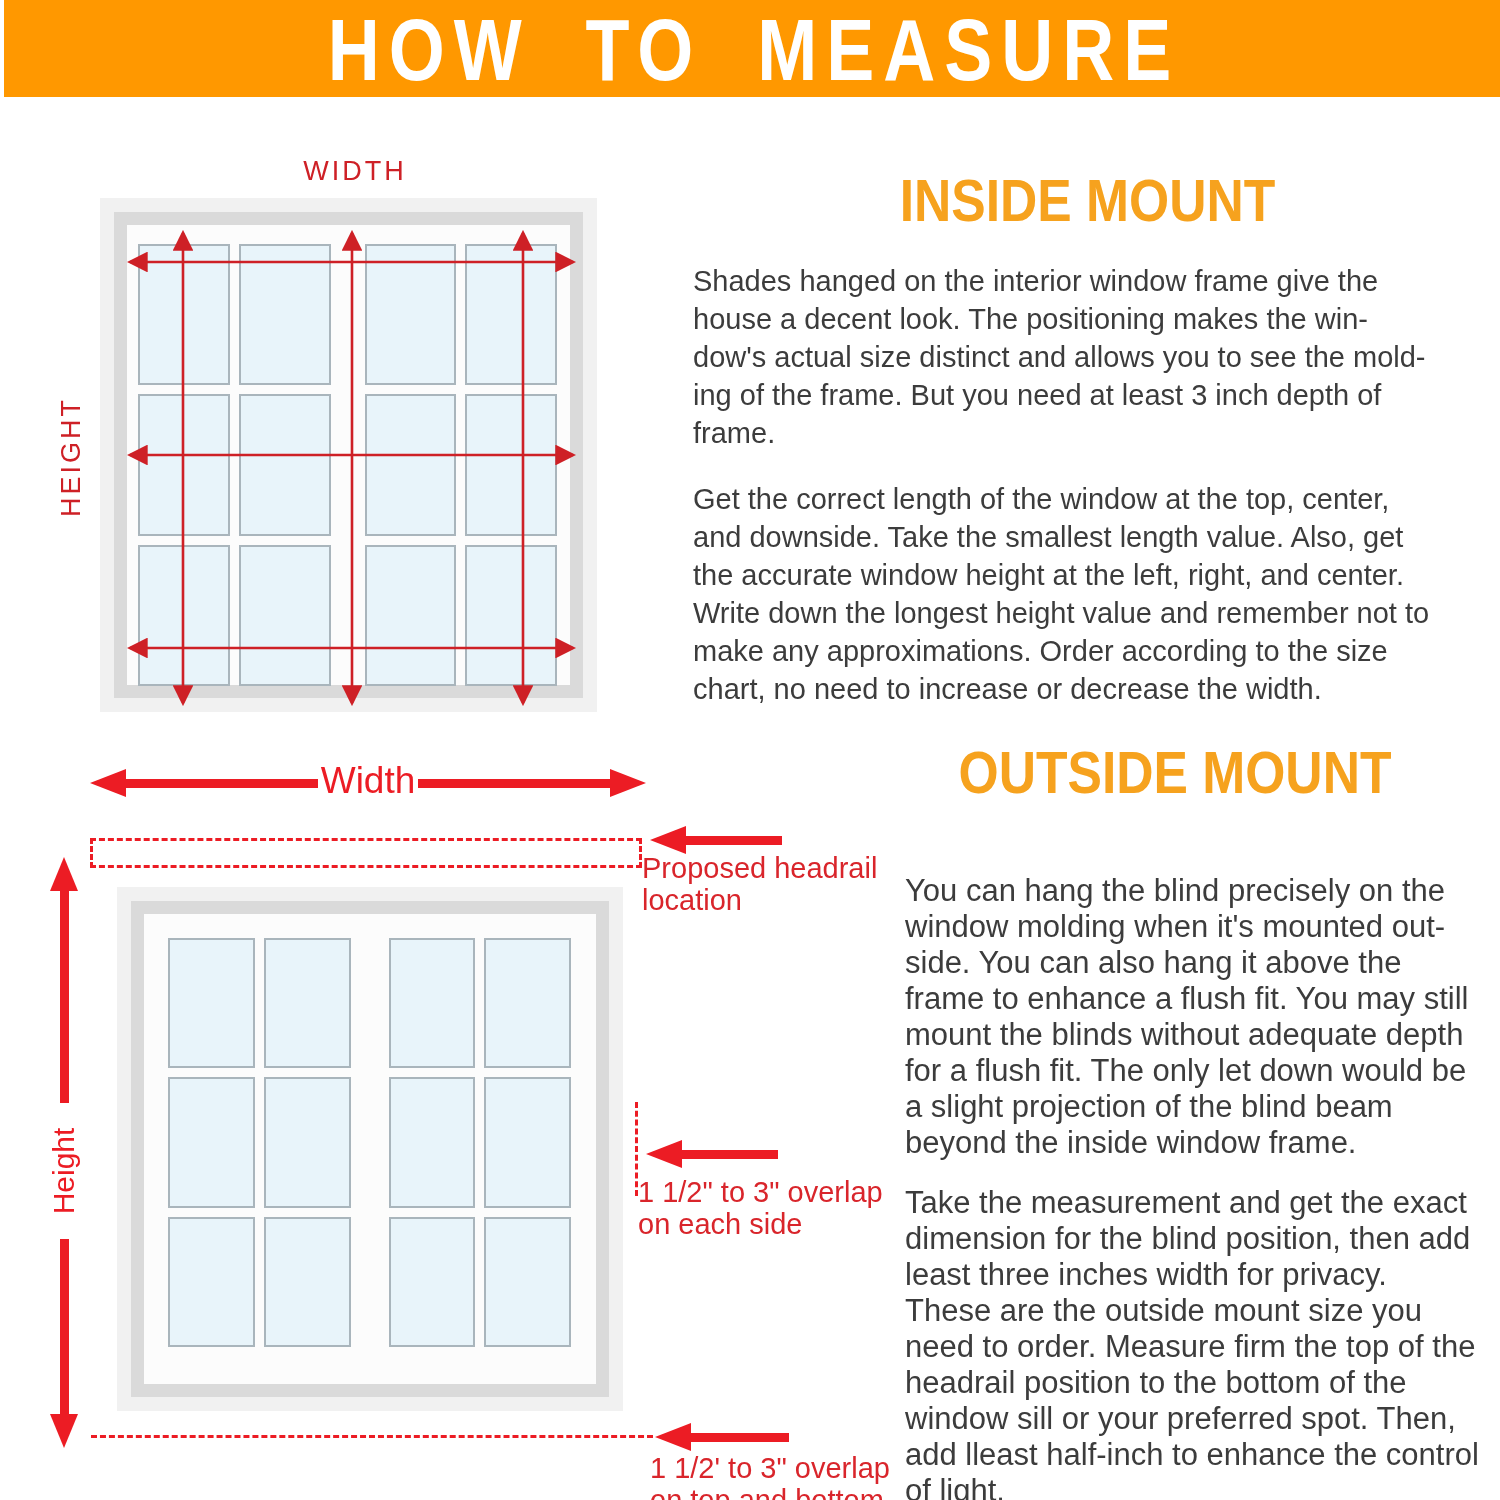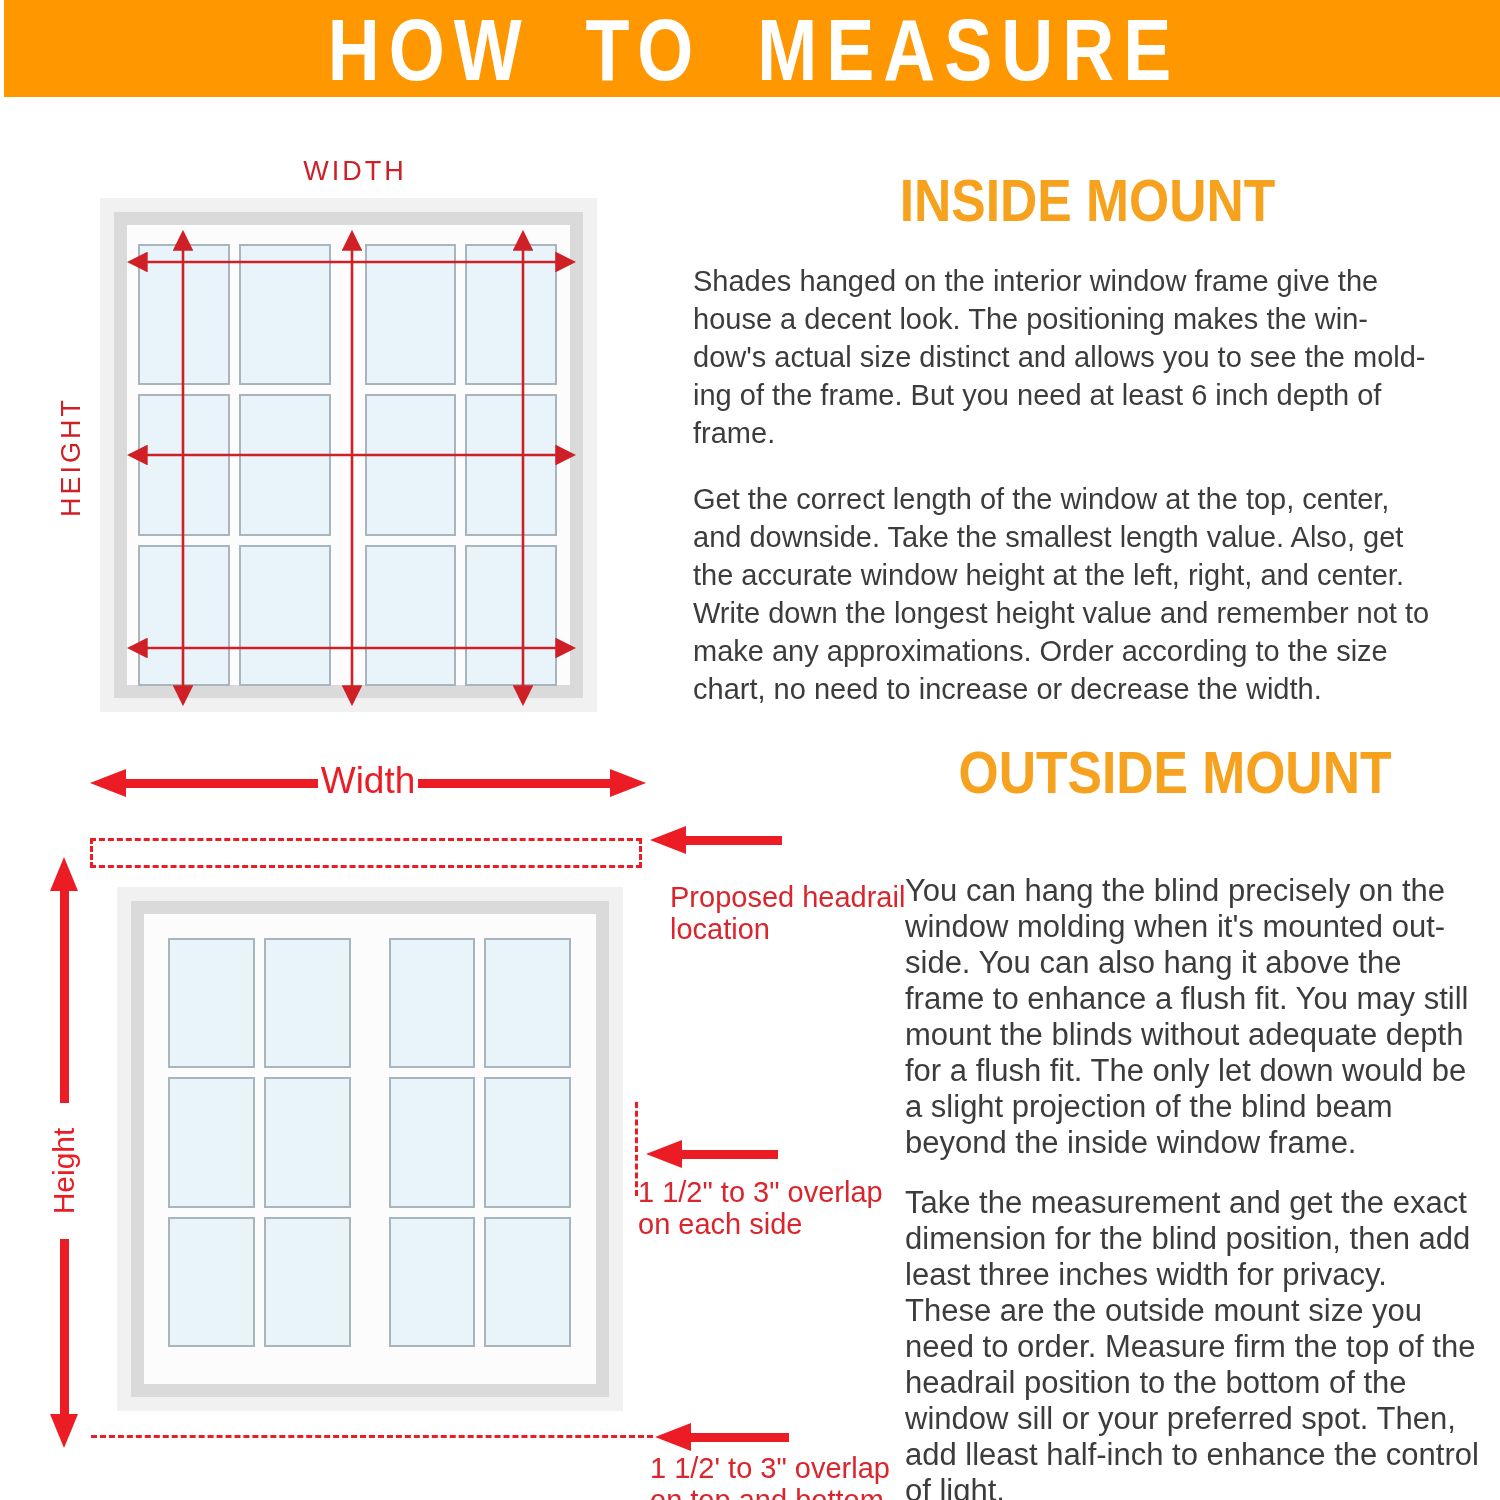--- a/index.html
+++ b/index.html
@@ -74,21 +74,21 @@
           border-top:34px solid var(--red2);}
 
   .width-label-bottom{position:absolute;left:320px;top:760px;width:96px;text-align:center;
       color:var(--red2);font-size:37px;}
   .height-label-bottom{position:absolute;left:-4px;top:1154px;width:136px;height:34px;text-align:center;
       color:var(--red2);font-size:30px;background:#ffffff;z-index:3;}
 
   .headrail-rect{position:absolute;left:90px;top:838px;width:552px;height:30px;
       border:3px dashed var(--red2);box-sizing:border-box;}
   .note{position:absolute;color:var(--redtext);font-size:29px;line-height:32px;white-space:pre-line;}
-  .n-headrail{left:642px;top:881px;width:260px;margin-left:28px;}
+  .n-headrail{left:642px;top:852px;width:260px;}
   .n-side{left:638px;top:1176px;width:270px;}
   .n-bottom{left:650px;top:1452px;width:280px;}
 
   .vdash{position:absolute;left:635px;top:1102px;height:94px;width:0;
       border-left:3px dashed var(--red2);}
   .hdash{position:absolute;left:91px;top:1435px;width:562px;height:0;
       border-top:3px dashed var(--red2);}
 </style>
 </head>
 <body>
@@ -139,21 +139,21 @@
       <line x1="98" y1="25" x2="98" y2="495" marker-start="url(#ah)" marker-end="url(#ah)"></line>
       <line x1="267" y1="25" x2="267" y2="495" marker-start="url(#ah)" marker-end="url(#ah)"></line>
       <line x1="438" y1="25" x2="438" y2="495" marker-start="url(#ah)" marker-end="url(#ah)"></line>
     </g>
   </svg>
 
   <div class="h-inside">INSIDE MOUNT</div>
   <div class="para p-in1">Shades hanged on the interior window frame give the
 house a decent look. The positioning makes the win-
 dow's actual size distinct and allows you to see the mold-
-ing of the frame. But you need at least 6 inch depth of
+ing of the frame. But you need at least 3 inch depth of
 frame.</div>
   <div class="para p-in2">Get the correct length of the window at the top, center,
 and downside. Take the smallest length value. Also, get
 the accurate window height at the left, right, and center.
 Write down the longest height value and remember not to
 make any approximations. Order according to the size
 chart, no need to increase or decrease the width.</div>
 
   <div class="h-outside">OUTSIDE MOUNT</div>
   <div class="para p-out1">You can hang the blind precisely on the

